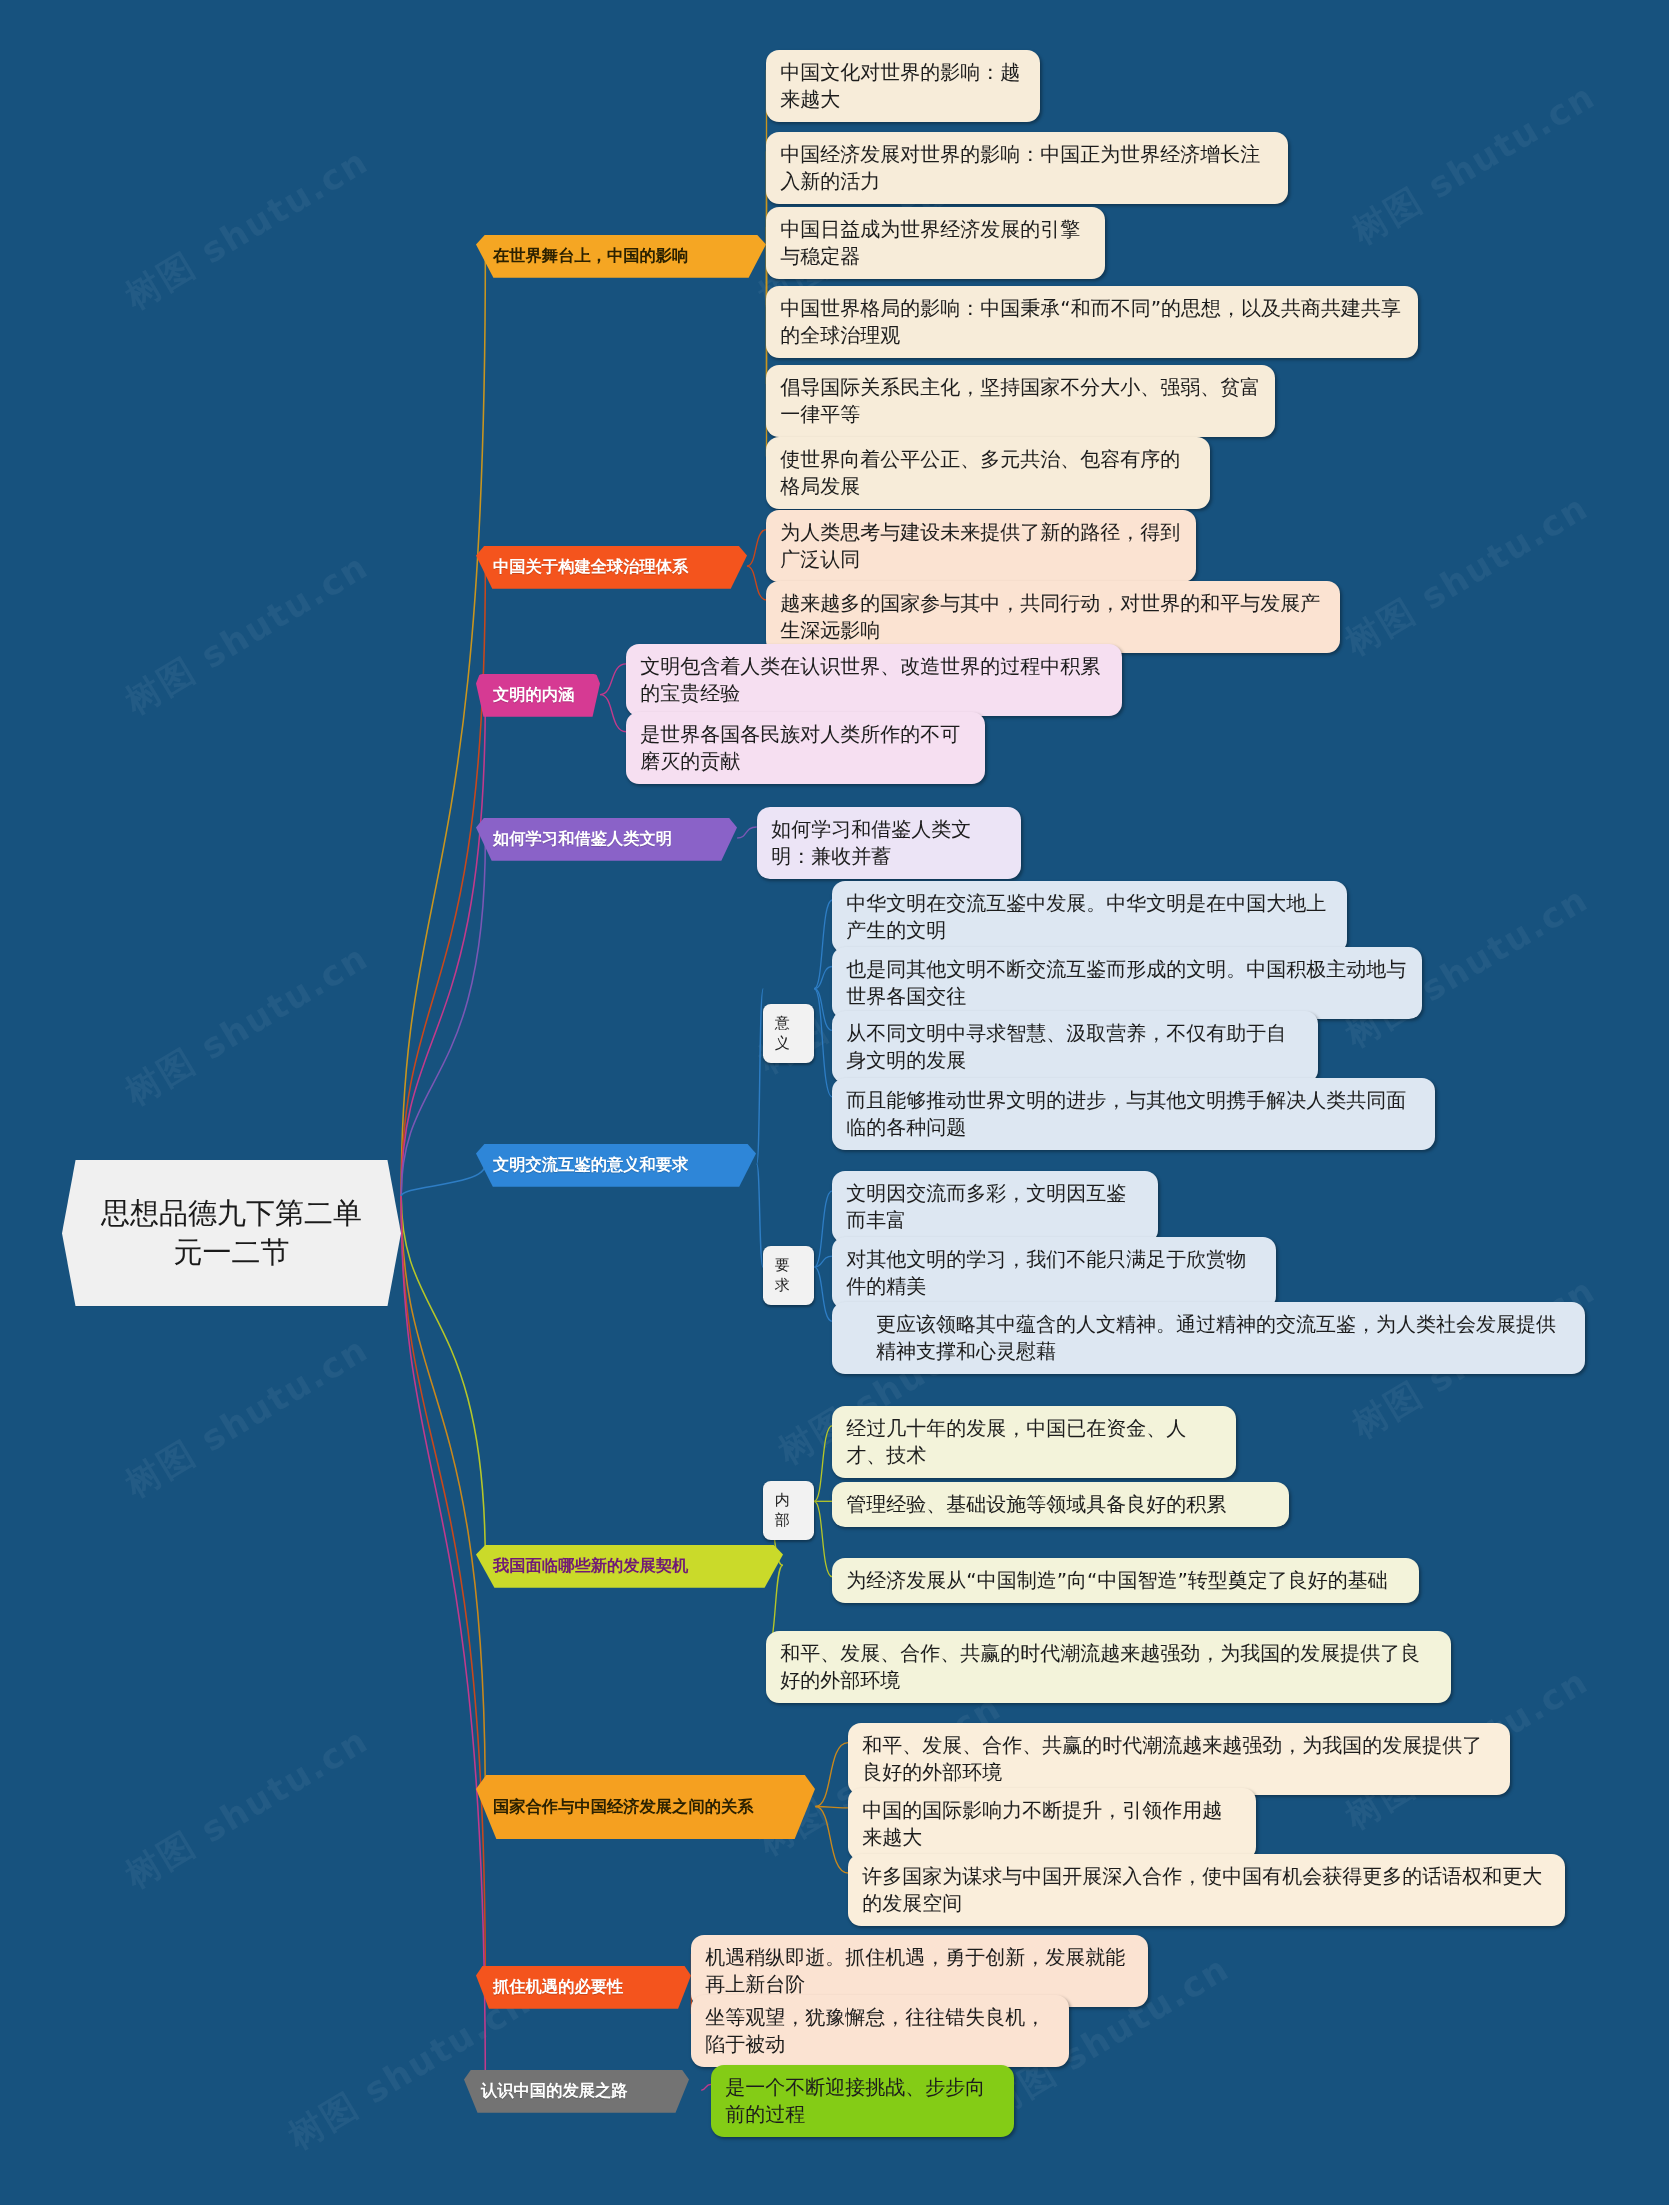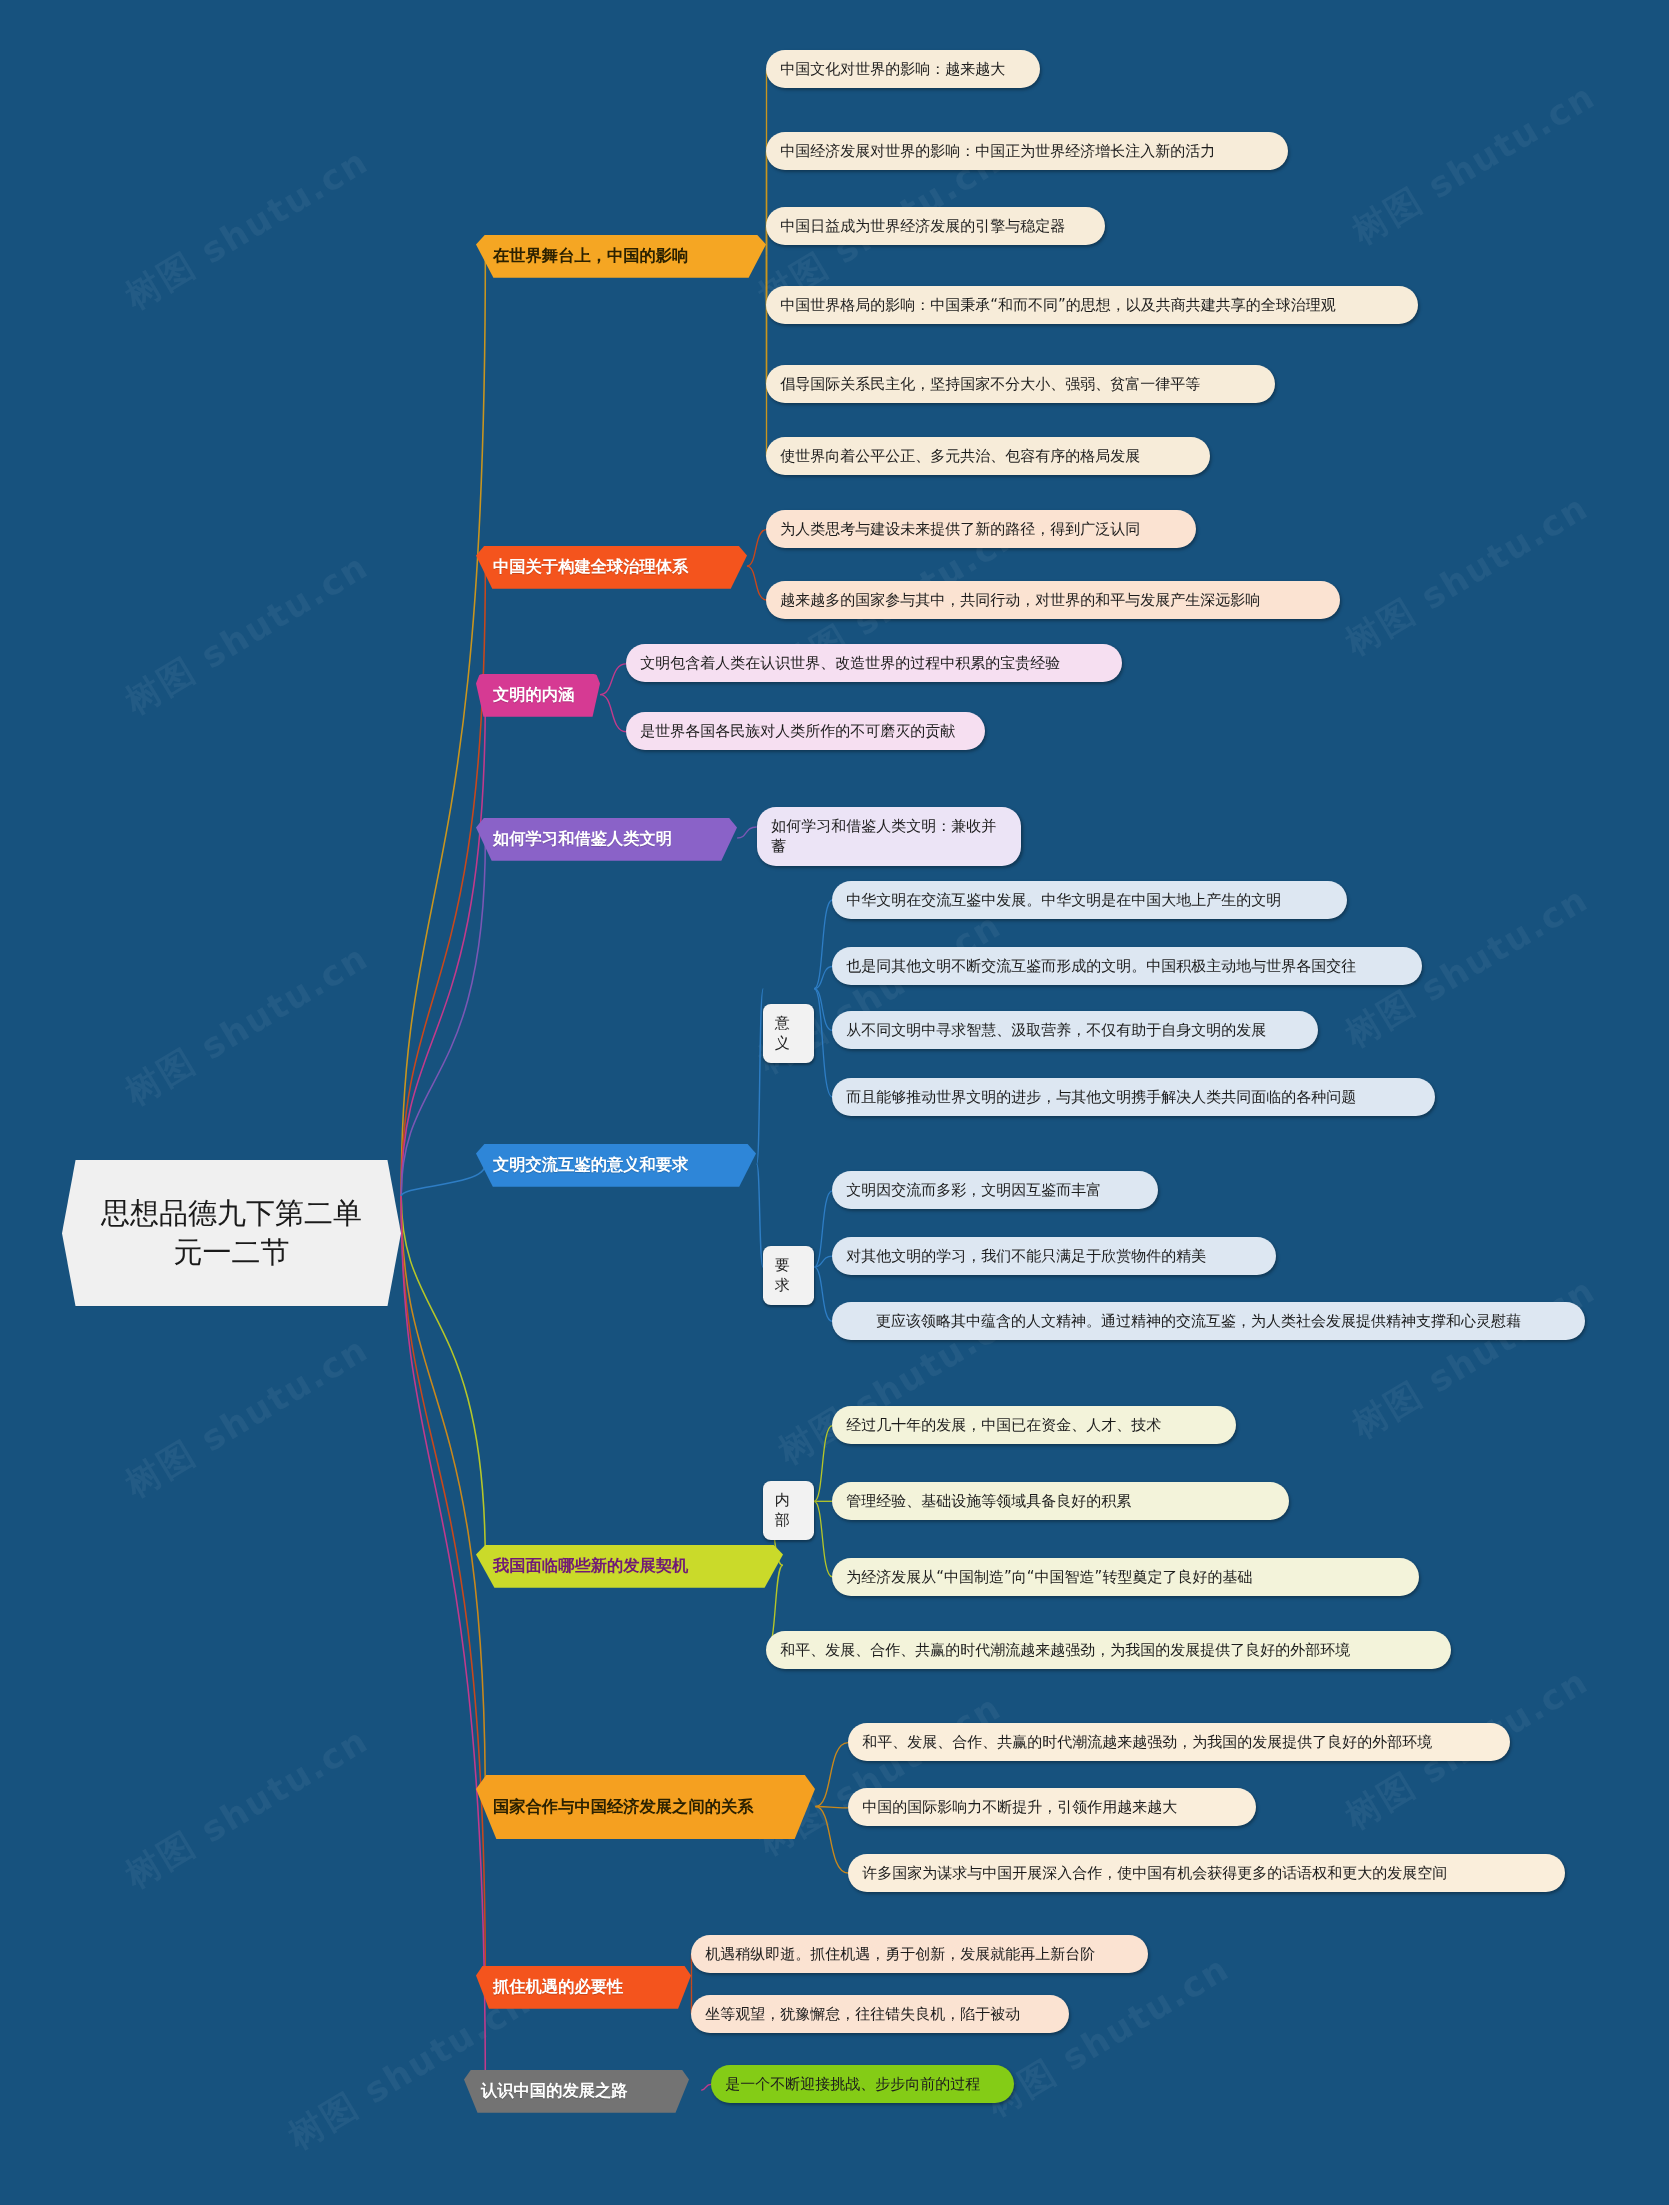--- a/index.html
+++ b/index.html
@@ -74,22 +74,22 @@
     color: #222;
     font-size: 15px;
     border-radius: 7.8px;
     padding: 9px 11.7px;
     justify-content: center;
     box-shadow: 0.7px 1.3px 2.6px rgba(0,0,0,0.35);
   }
   
   .leaf {
     color: #1c1c1c;
-    font-size: 15px;
-    border-radius: 19px;
+    font-size: 20px;
+    border-radius: 13px;
     padding: 9px 14.3px;
     box-shadow: 1.3px 2px 3.3px rgba(0,0,0,0.33);
   }
 </style>
 </head>
 <body>
 
 <div id="canvas">
 
   <div id="watermarks">

